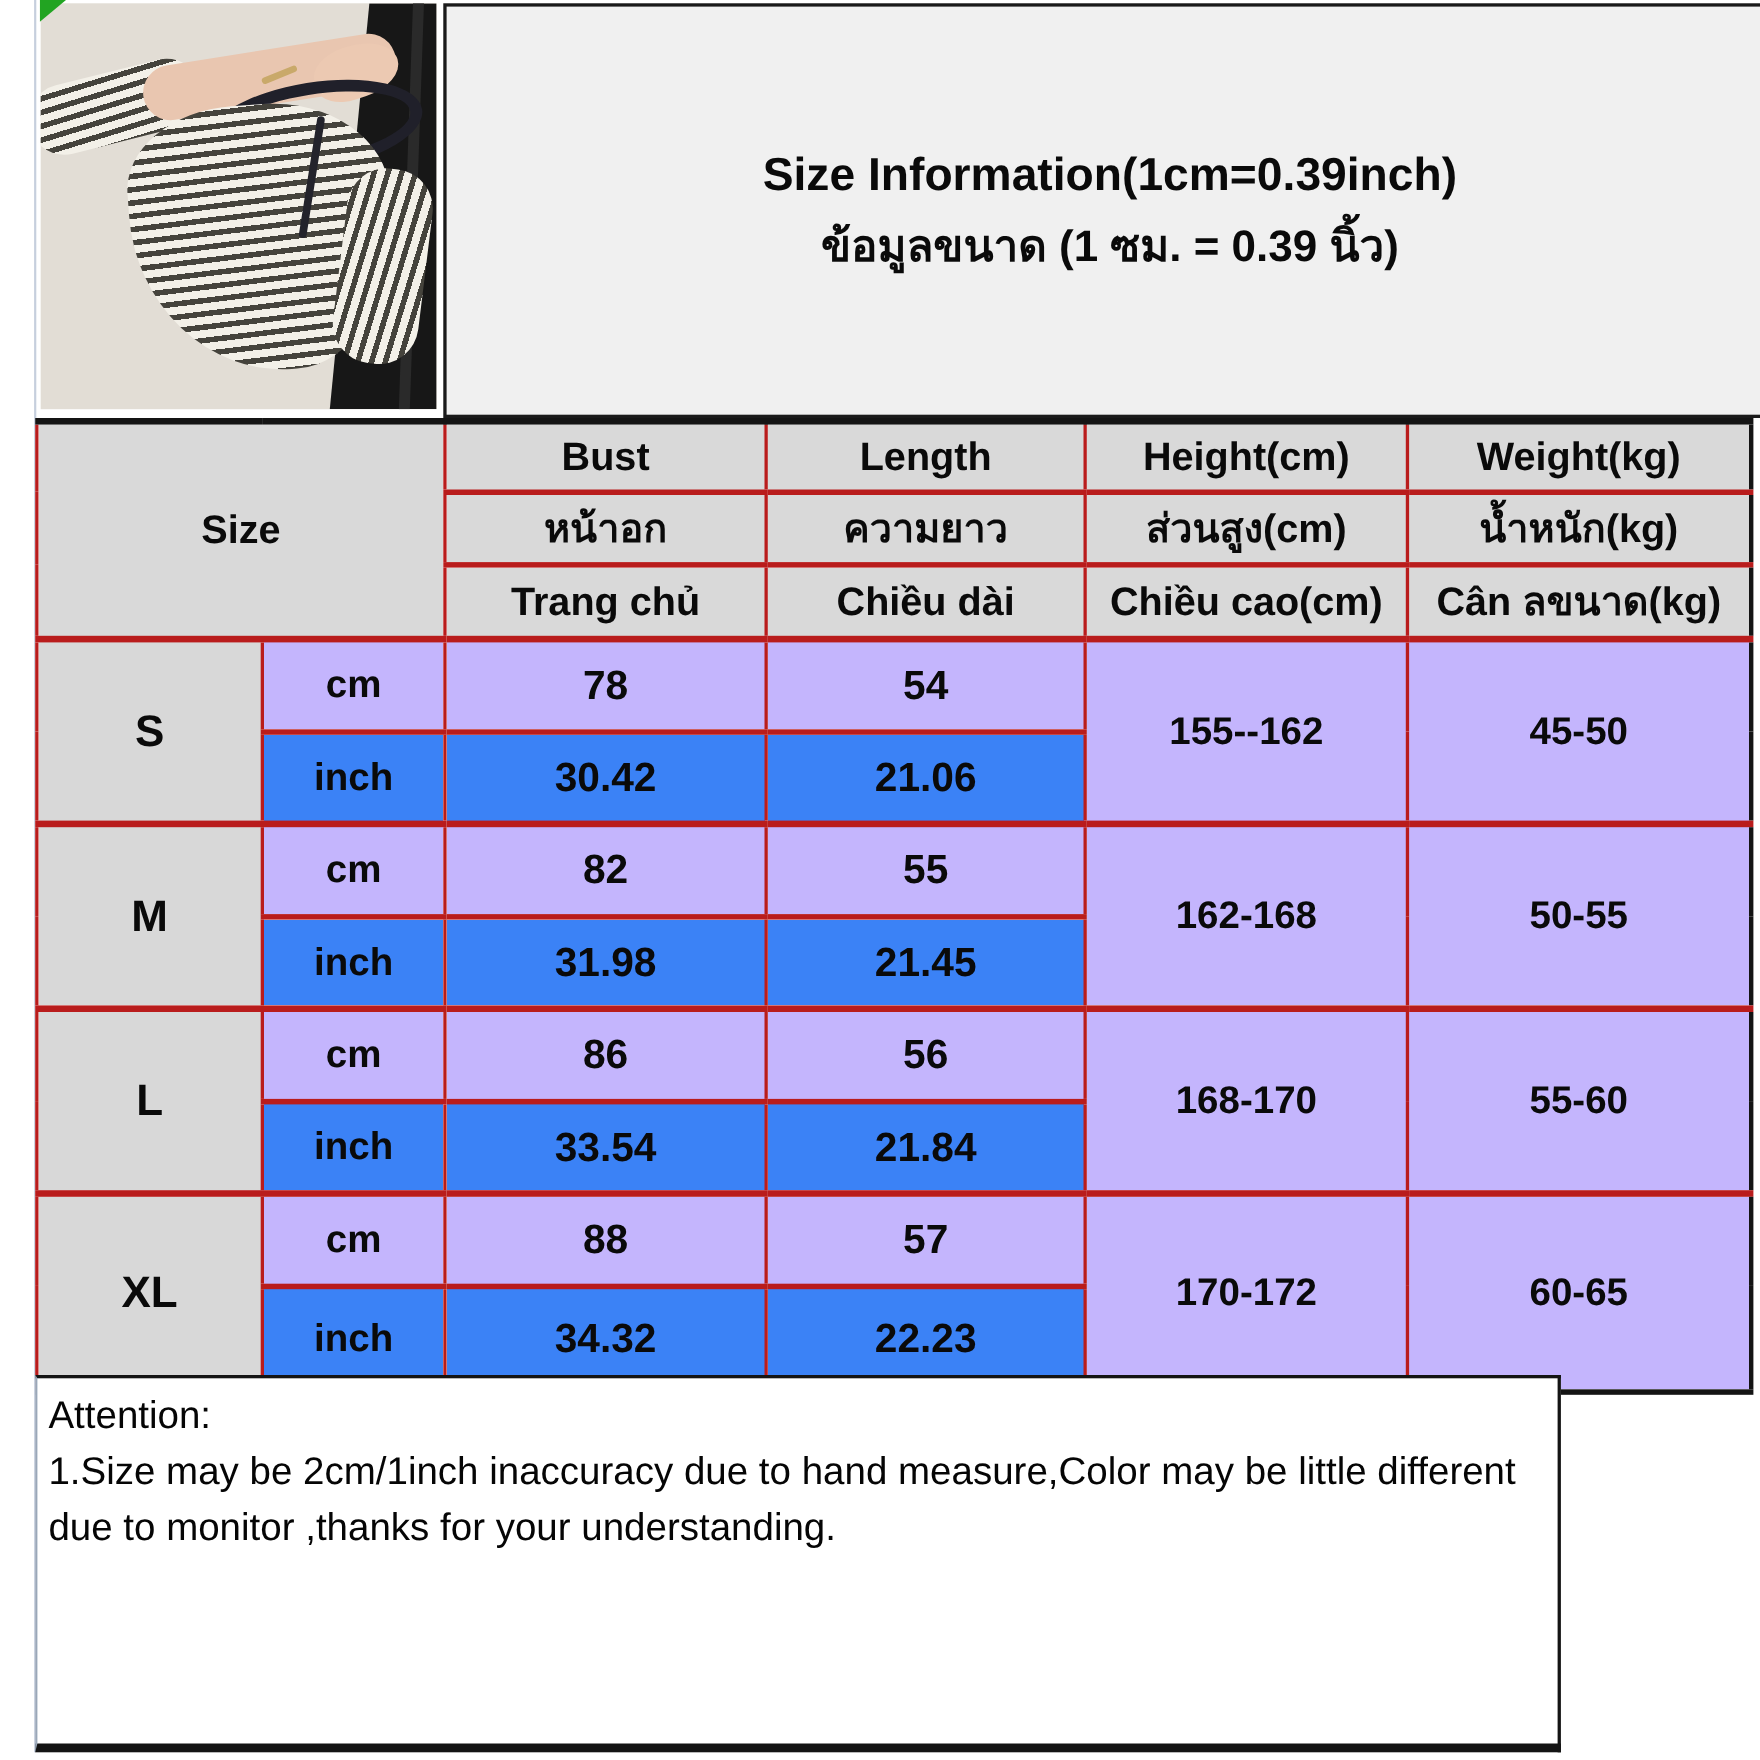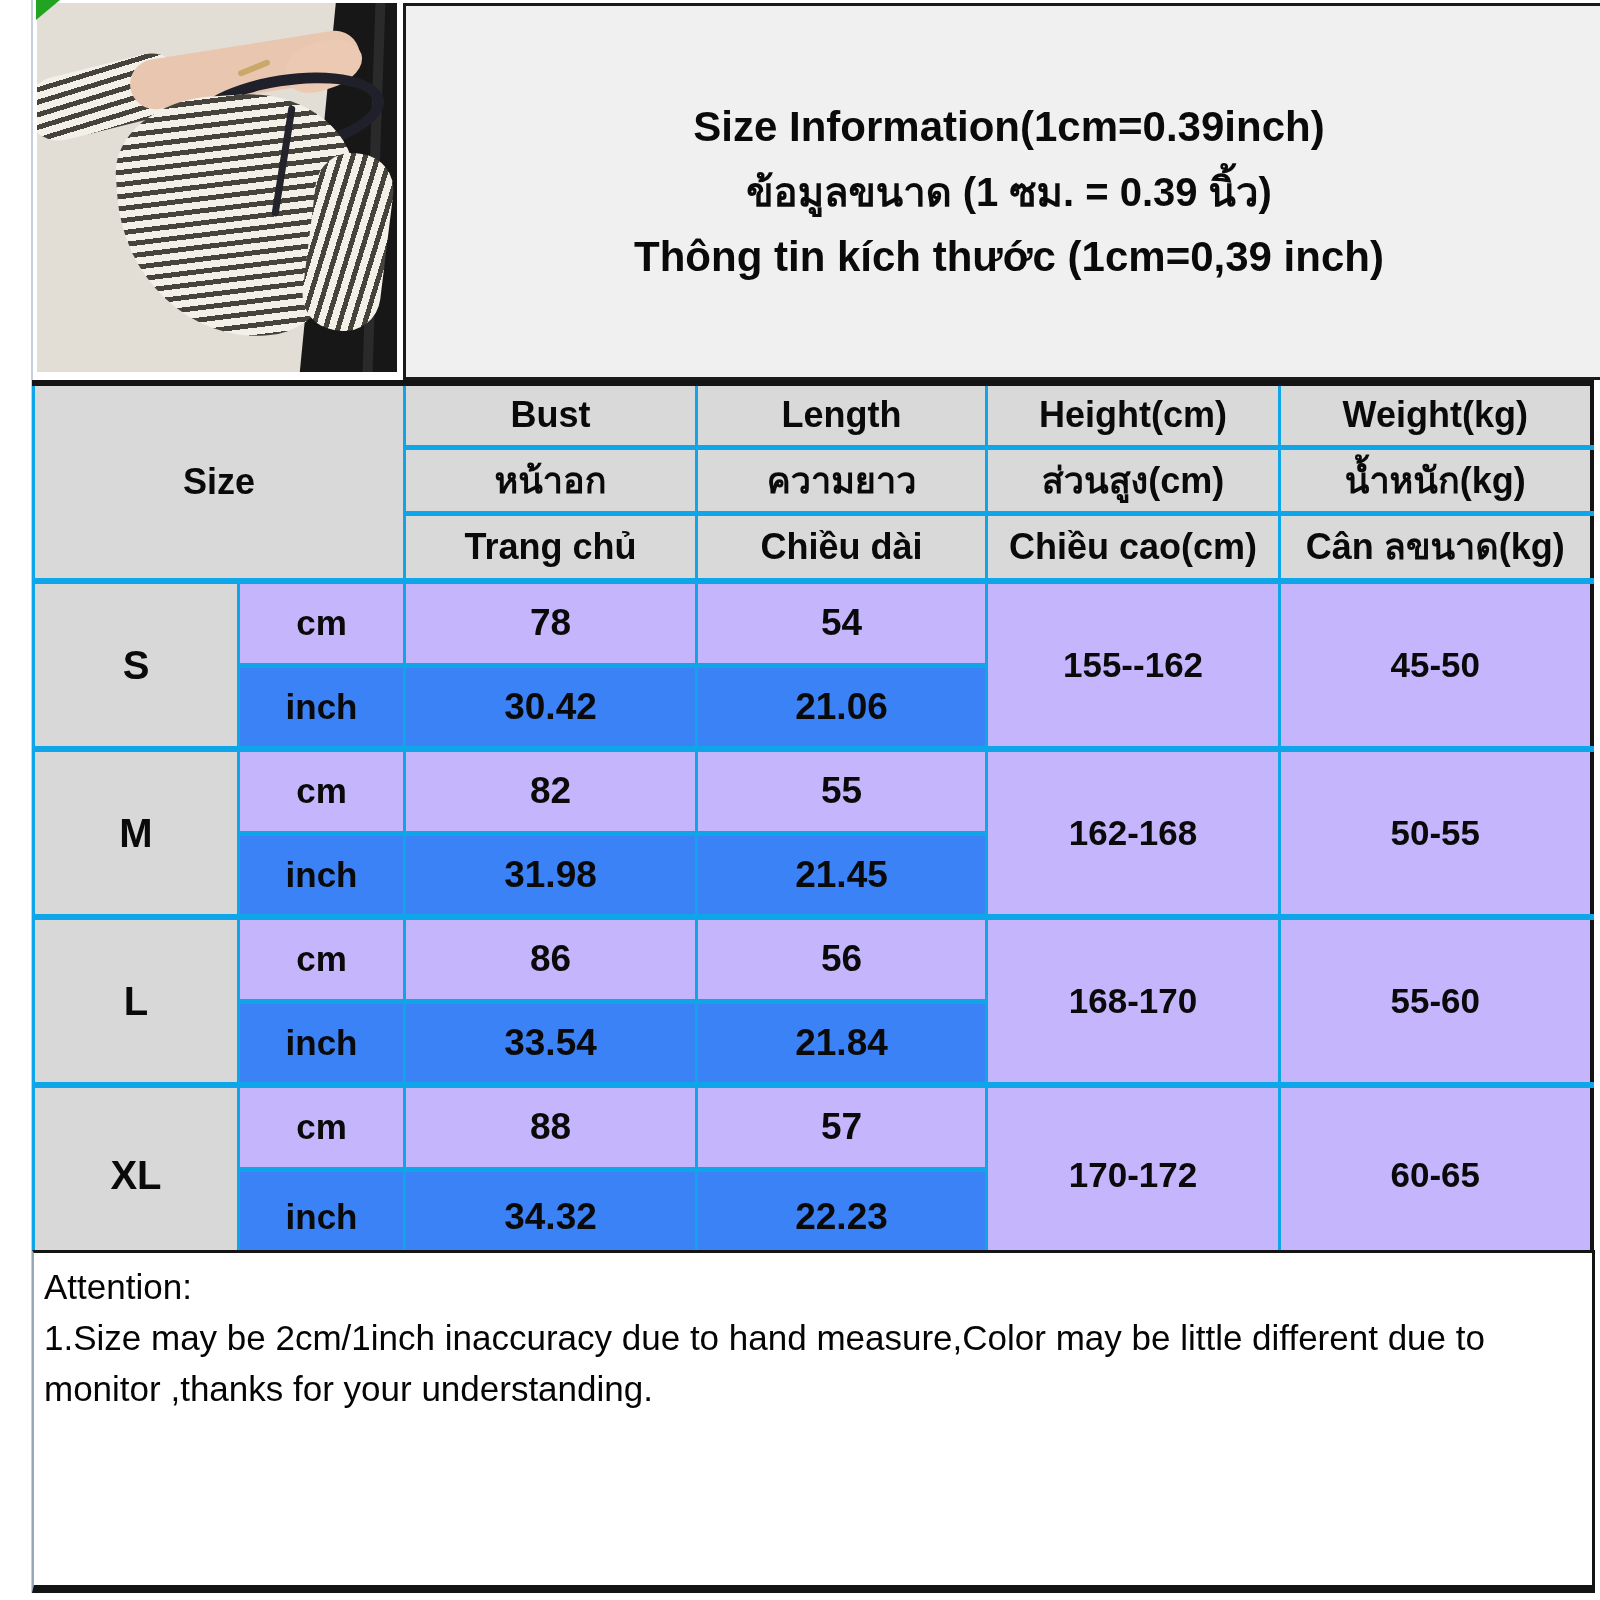--- a/index.html
+++ b/index.html
@@ -37,42 +37,42 @@
   .title-line.th{font-size:40px;}
 
   
   table.size-table{
     position:absolute;left:32px;top:380px;width:1558px;table-layout:fixed;
     border-collapse:collapse;background:#ffffff;
     border-top:6px solid #141414;border-right:4px solid #141414;border-bottom:5px solid #141414;
     border-left:2px solid #c6cfdd;
   }
   .size-table th,.size-table td{
-    border:3px solid #0ea5e9;text-align:center;vertical-align:middle;
+    border:3px solid #b91c1c;text-align:center;vertical-align:middle;
     padding:0;font-weight:bold;font-size:36px;color:#0a0a0a;overflow:hidden;
   }
   .size-table tr{height:84px;}
   tr.hr1{height:64px;}tr.hr2{height:66px;}tr.hr3{height:68px;}
   .size-table th{background:#d9d9d9;}
   .size-table td{background:#ffffff;}
   td.size-letter{background:#d8d8d8;font-size:40px;}
   .corner-size{font-size:58px;background:#d9d9d9;}
   tr.cm-row td{background:#c4b5fd;}
   tr.cm-row td.size-letter{background:#d8d8d8;}
   td.range{background:#f0f0f0;font-size:35px;}
   tr.inch-row td{background:#3b82f6;}
   tr.block-start td,tr.block-start th{border-top-width:6px;}
   tr.hr2 th,tr.hr3 th{border-top-width:5px;}
   tr.inch-row td{border-top-width:5px;}
   td.val{font-size:37px;}
   td.unit{font-size:35px;}
 
   
   .attention{
-    position:absolute;left:32px;top:1250px;width:1563px;height:343px;box-sizing:border-box;
+    position:absolute;left:32px;top:1250px;width:1387px;height:343px;box-sizing:border-box;
     background:#ffffff;border:3px solid #141414;border-bottom-width:8px;border-left:2px solid #9aa7b8;
     padding:8px 8px 0 10px;
   }
   .attention div{font-size:35px;line-height:51px;font-weight:400;color:#050505;}
 </style>
 </head>
 <body>
 
 <div class="page">
 
@@ -88,21 +88,20 @@
     <div class="collar"></div>
     <div class="shirt-body stripes"></div>
     <div class="sleeve-right"></div>
     <div class="tie-string"></div>
   </div>
   <div class="corner-flag"></div>
 
   <div class="title-box">
     <div class="title-line">Size Information(1cm=0.39inch)</div>
     <div class="title-line th">ข้อมูลขนาด (1 ซม. = 0.39 นิ้ว)</div>
-    <div class="title-line">Thông tin kích thước (1cm=0,39 inch)</div>
   </div>
 
   <table class="size-table">
     <colgroup>
       <col style="width:205px">
         <col style="width:166px">
         <col style="width:292px">
       <col style="width:290px">
         <col style="width:293px">
         <col style="width:312px">

